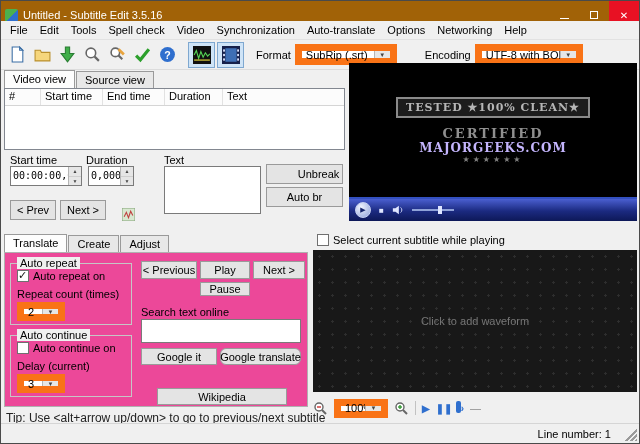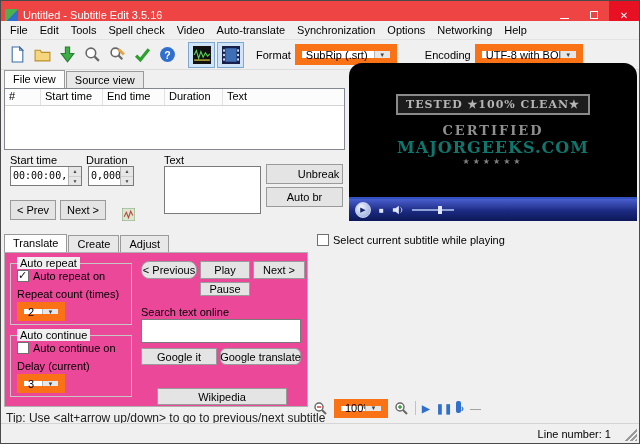--- a/index.html
+++ b/index.html
@@ -1,21 +1,21 @@
 <!DOCTYPE html>
 <html><head>
 <meta charset="utf-8">
 <style>
   * { margin:0; padding:0; box-sizing:border-box; }
   html,body { background:#9a9a9a; }
   body { font-family:"Liberation Sans", sans-serif; font-size:11px; color:#000; }
   .window { position:relative; width:640px; height:444px; background:#f0f0f0; overflow:hidden; border:1px solid #4a4a4a; }
 
   
-  .titlebar { position:absolute; top:0; left:0; right:0; height:28px; background:#ef4444; color:#fff; display:flex; align-items:center; }
+  .titlebar { position:absolute; top:0; left:0; right:0; height:28px; background:#a16207; color:#fff; display:flex; align-items:center; }
   .app-icon { width:13px; height:13px; margin:0 5px 0 4px; border-radius:2px;
     background:linear-gradient(135deg,#4cb04f 0 50%, #2f6fce 50% 100%); }
   .titlebar .title { font-size:11px; flex:1; white-space:nowrap; }
   .win-btns { display:flex; height:100%; }
   .win-btn { width:30px; height:100%; display:flex; align-items:center; justify-content:center; color:#fff; cursor:default; }
   .glyph-min { width:9px; border-bottom:1px solid #fff; height:1px; margin-top:6px; }
   .glyph-max { width:8px; height:8px; border:1px solid #fff; }
   .win-btn.close { background:#e81123; font-size:10px; }
 
   
@@ -46,26 +46,26 @@
   .fld-label { position:absolute; white-space:nowrap; }
   .spinbox { position:absolute; height:20px; background:#fff; border:1px solid #7a7a7a; display:flex; }
   .spin-val { flex:1; font-family:"DejaVu Sans Mono", monospace; font-size:10px; padding:3px 1px 0 2px; white-space:nowrap; overflow:hidden; }
   .spin-btns { width:13px; border-left:1px solid #b5b5b5; display:flex; flex-direction:column; }
   .spin-b { flex:1; background:#e6e6e6; font-size:5px; display:flex; align-items:center; justify-content:center; color:#444; }
   .spin-b:first-child { border-bottom:1px solid #cfcfcf; }
   .textarea { position:absolute; left:160px; top:96px; width:97px; height:48px; background:#fff; border:1px solid #7a7a7a; }
   .btn { background:#e4e4e4; border:1px solid #9a9a9a; display:flex; align-items:center; justify-content:center; white-space:nowrap; }
 
   
-  .video-area { position:absolute; left:348px; top:-7px; width:288px; height:158px; background:#000;border-radius:13px; }
+  .video-area { position:absolute; left:348px; top:-7px; width:288px; height:158px; background:#000; }
   .video-screen { position:absolute; inset:0 0 24px 0; display:flex; align-items:center; justify-content:center; }
   .wm { text-align:center; color:#a0a0a0; font-family:"DejaVu Serif", serif; }
   .wm-banner { border:2px solid #8a8a8a; padding:2px 8px; font-weight:bold; letter-spacing:1px; font-size:11px; color:#b5b5b5; background:#1c1c1c; }
   .wm-cert { margin-top:8px; font-size:13px; font-weight:bold; letter-spacing:2px; color:#8f8f8f; }
-  .wm-site { font-size:16px; font-weight:bold; letter-spacing:1px; color:#0f766e; }
+  .wm-site { font-size:12px; font-weight:bold; letter-spacing:1px; color:#c4b5fd; }
   .wm-stars { font-size:8px; color:#7f7f7f; letter-spacing:3px; }
   .seek-line { position:absolute; left:0; right:0; bottom:22px; height:2px; background:#3350c0; }
   .player-bar { position:absolute; left:0; right:0; bottom:0; height:22px; background:linear-gradient(#4a5fd0,#1b2a80 55%,#0d1858); display:flex; align-items:center; }
   .play-circle { width:16px; height:16px; margin-left:6px; border-radius:50%; background:radial-gradient(circle at 35% 30%, #f0f4ff, #8fa2d8); border:1px solid #c8d2f2; display:flex; align-items:center; justify-content:center; font-size:7px; color:#15246b; }
   .pb-ic { color:#dfe6ff; margin-left:8px; font-size:8px; }
   .vol-slider { width:42px; height:2px; background:#8fa2d8; margin-left:8px; position:relative; }
   .vol-thumb { position:absolute; left:26px; top:-3px; width:4px; height:8px; background:#dfe6ff; }
 
   
   .bottom { position:absolute; top:229px; left:0; width:640px; height:195px; }
@@ -117,22 +117,22 @@
         </div>
     </div>
   </div>
 
   <div class="menubar">
     <span class="menu-item">File</span>
     <span class="menu-item">Edit</span>
     <span class="menu-item">Tools</span>
     <span class="menu-item">Spell check</span>
     <span class="menu-item">Video</span>
+    <span class="menu-item">Synchronization</span>
     <span class="menu-item">Auto-translate</span>
-    <span class="menu-item">Synchronization</span>
     <span class="menu-item">Options</span>
     <span class="menu-item">Networking</span>
     <span class="menu-item">Help</span>
   </div>
 
   <div class="toolbar">
     <div class="tool-btn">
       <svg width="17" height="17" viewBox="0 0 16 16">
           <path d="M3 1h7l3 3v11H3z" fill="#fff" stroke="#3b6ea5"></path>
           <path d="M10 1l3 3h-3z" fill="#cfe0f0" stroke="#3b6ea5"></path>
@@ -200,21 +200,21 @@
     <span class="tb-label" style="margin-left:28px">Encoding</span>
     <div class="combo combo-encoding">
       <span class="combo-val">UTF-8 with BOM</span>
       <span class="combo-arrow">▼</span>
     </div>
   </div>
 
   <div class="main">
     <div class="left-top">
       <div class="tabs">
-        <div class="tab active">File view</div>
+        <div class="tab active">Video view</div>
         <div class="tab">Source view</div>
       </div>
       <div class="grid">
         <div class="grid-header">
           <div class="grid-col gc0">#</div>
           <div class="grid-col gc1">Start time</div>
           <div class="grid-col gc2">End time</div>
           <div class="grid-col gc3">Duration</div>
           <div class="grid-col gc4">Text</div>
         </div>
@@ -299,37 +299,40 @@
           <div class="cb-row" style="left:6px; top:6px;">
             <span class="checkbox" data-checked="false"></span><span>Auto continue on</span>
           </div>
           <span class="fld-label" style="left:6px; top:24px;">Delay (current)</span>
           <div class="combo combo-small" style="left:6px; top:38px;">
             <span class="combo-val">3</span>
             <span class="combo-arrow">▼</span>
           </div>
         </div>
 
-        <div class="btn" style="position:absolute; left:136px; top:8px; width:56px; height:18px;border-radius:8px;">&lt; Previous</div>
+        <div class="btn" style="position:absolute; left:136px; top:8px; width:56px; height:18px;">&lt; Previous</div>
         <div class="btn" style="position:absolute; left:195px; top:8px; width:50px; height:18px;">Play</div>
         <div class="btn" style="position:absolute; left:248px; top:8px; width:52px; height:18px;">Next &gt;</div>
         <div class="btn" style="position:absolute; left:195px; top:29px; width:50px; height:14px;">Pause</div>
 
         <span class="fld-label" style="left:136px; top:53px;">Search text online</span>
         <div class="search-input" style="left:136px; top:66px; width:160px; height:24px;"></div>
         <div class="btn" style="position:absolute; left:136px; top:95px; width:76px; height:17px;">Google it</div>
         <div class="btn" style="position:absolute; left:215px; top:95px; width:81px; height:17px;border-radius:6px;">Google translate</div>
         <div class="btn" style="position:absolute; left:152px; top:135px; width:130px; height:17px;">Wikipedia</div>
       </div>
       <div class="tip">Tip: Use &lt;alt+arrow up/down&gt; to go to previous/next subtitle</div>
     </div>
 
     <div class="right-bottom">
       <div class="cb-row" style="left:4px; top:4px;">
         <span class="checkbox"></span><span>Select current subtitle while playing</span>
+      </div>
+      <div class="waveform">
+        <span class="wave-placeholder">Click to add waveform</span>
       </div>
       <div class="zoombar">
         <span class="zb-ic">
           <svg width="15" height="15" viewBox="0 0 15 15">
               <circle cx="6" cy="6" r="4" fill="#fff" stroke="#666" stroke-width="1.4"></circle>
               <line x1="9" y1="9" x2="13" y2="13" stroke="#666" stroke-width="2"></line>
               <line x1="4" y1="6" x2="8" y2="6" stroke="#c33" stroke-width="1.4"></line>
             </svg>
         </span>
         <div class="combo" style="width:54px; height:19px;">

